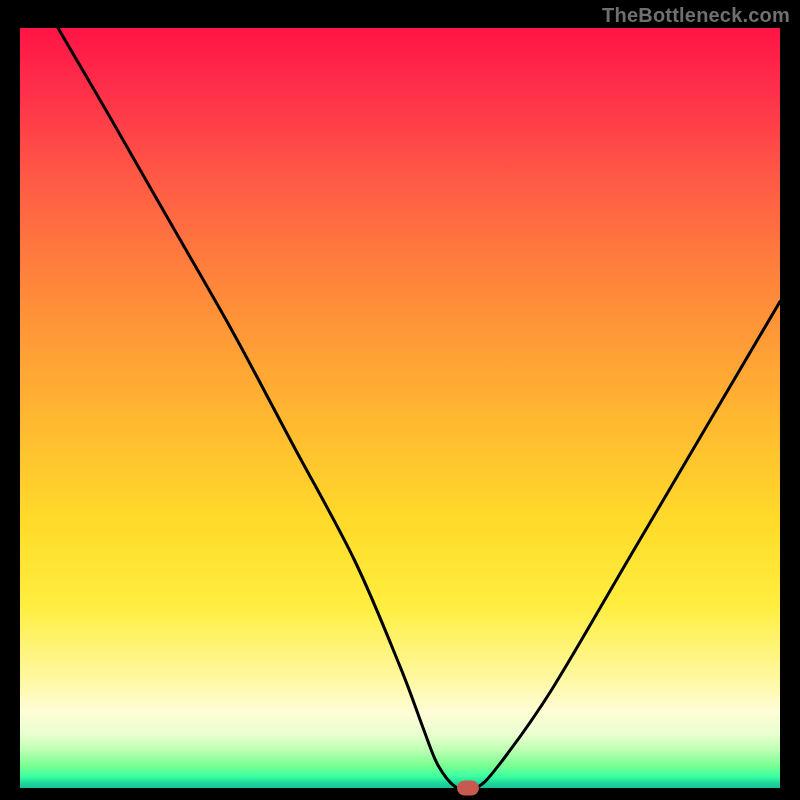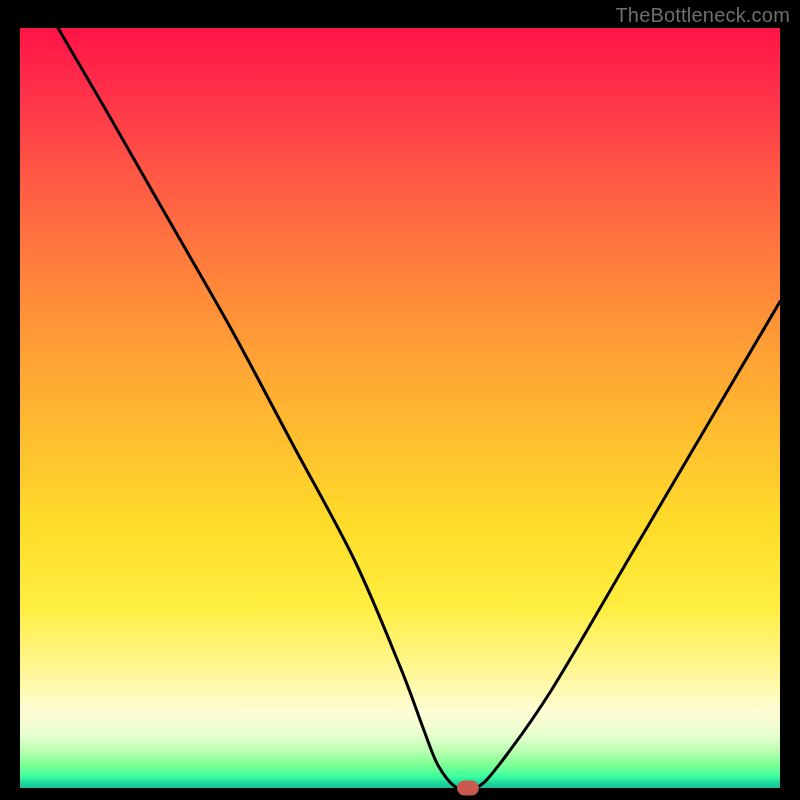--- a/index.html
+++ b/index.html
@@ -16,21 +16,21 @@
     width: 800px;
     height: 800px;
     background: #000;
   }
   .attribution {
     position: absolute;
     top: 4px;
     right: 10px;
     color: #6f6f6f;
     font-size: 20px;
-    font-weight: 400;
+    font-weight: 700;
     letter-spacing: 0.2px;
     z-index: 50;
   }
   .plot-outer {
     position: absolute;
     left: 20px;
     top: 28px;
     width: 760px;
     height: 760px;
     background: #000;

